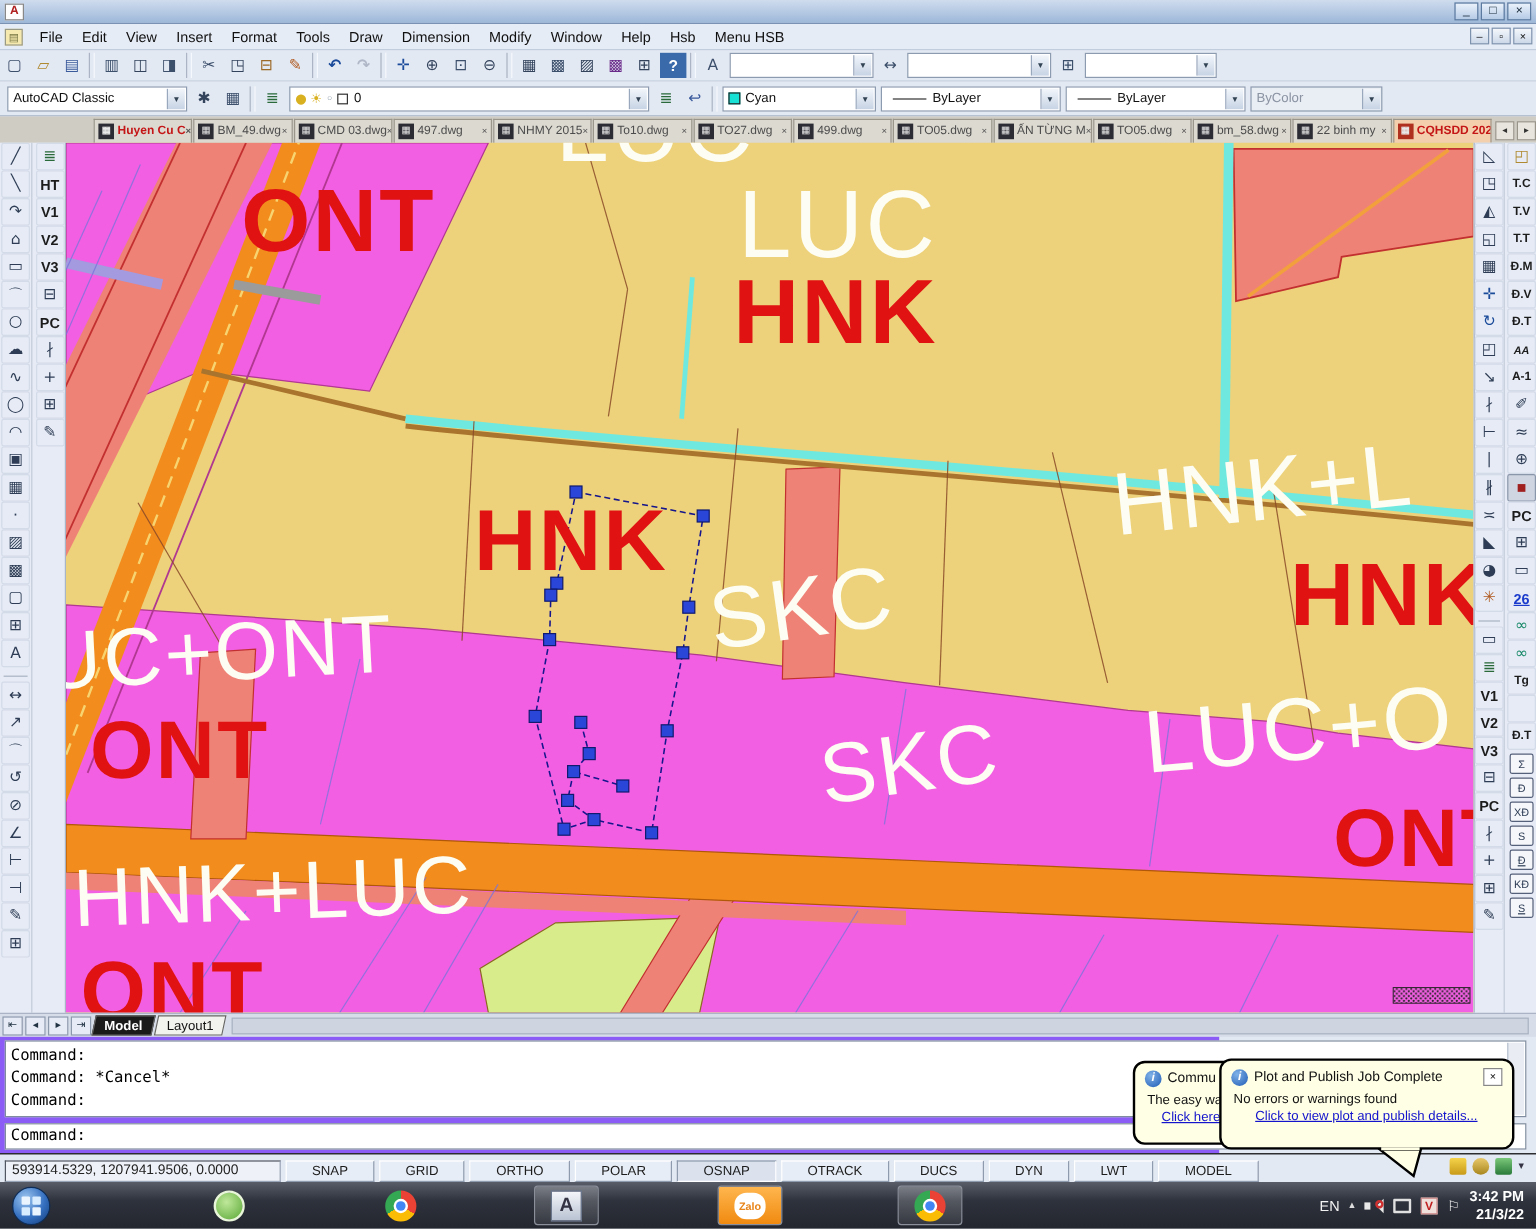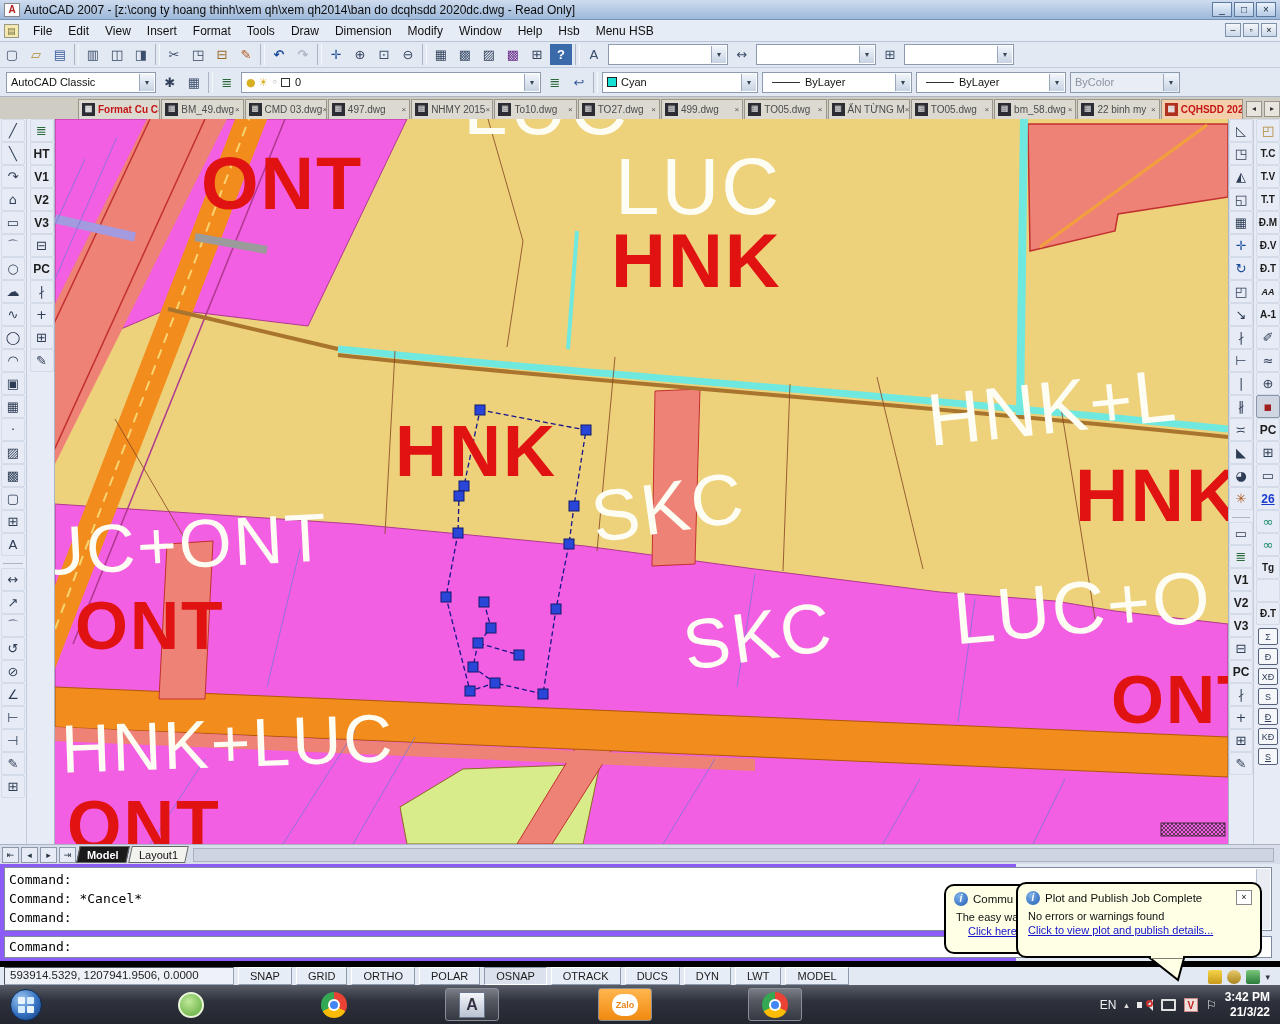--- a/index.html
+++ b/index.html
@@ -95,24 +95,24 @@
   .cmdhist{position:relative;width:1268px;height:64px;background:#fff;border:1px solid #7f8c9f;
     font-family:"DejaVu Sans Mono",monospace;font-size:13px;color:#000;padding:2px 4px;line-height:19px;}
   .cmdline{position:absolute;left:4px;bottom:3px;width:1268px;height:22px;background:#fff;
     border:1px solid #7f8c9f;font-family:"DejaVu Sans Mono",monospace;font-size:13px;color:#000;
     padding:2px 4px;}
   .cmdscroll{position:absolute;right:1px;top:1px;bottom:1px;width:14px;background:#e9edf3;
     border-left:1px solid #b7c0cf;}
 
   
   .statusbar{position:absolute;left:0;top:961px;width:1280px;height:24px;background:#e3e9f3;
-    border-top:6px solid #000000;display:flex;align-items:flex-end;}
+    border-top:1px solid #000000;display:flex;align-items:flex-end;}
   .coords{width:230px;height:18px;margin-left:4px;background:#eef1f7;border:1px solid #97a3b6;
     border-style:inset;font-size:11.5px;padding:1px 5px;color:#222;}
-  .toggle{height:18px;margin-left:4px;padding:1px 11px;font-size:11px;line-height:15px;color:#1c1c1c;
+  .toggle{height:18px;margin-left:4px;padding:1px 21px;font-size:11px;line-height:15px;color:#1c1c1c;
     background:#e7edf6;border:1px solid;border-color:#fff #8e9aad #8e9aad #fff;}
   .toggle.pressed{border-color:#8e9aad #fff #fff #8e9aad;background:#dbe2ee;}
   .traymini{position:absolute;right:10px;top:3px;display:flex;align-items:center;gap:5px;}
   .tmico{width:14px;height:14px;border-radius:2px;}
 
   
   .taskbar{position:absolute;left:0;top:985px;width:1280px;height:39px;
     background:linear-gradient(#585d68,#2e323c 40%,#23262e);}
   .orb{position:absolute;left:10px;top:4px;width:32px;height:32px;border-radius:50%;
     background:radial-gradient(circle at 35% 30%,#9cc6f0,#3570c0 55%,#123a78);
@@ -138,21 +138,20 @@
   .blink{color:#1414cc;text-decoration:underline;white-space:nowrap;}
   .btail{position:absolute;}
 </style>
 </head>
 <body>
 
 <div class="screen">
 
   <div class="titlebar">
     <div class="appico">A</div>
-    <div class="ttl">AutoCAD 2007 - [z:\cong ty hoang thinh\xem qh\xem qh2014\ban do dcqhsdd 2020dc.dwg - Read Only]</div>
     <div class="winbtns">
       <div class="winbtn">_</div>
       <div class="winbtn">□</div>
       <div class="winbtn">×</div>
     </div>
   </div>
 
   <div class="menubar">
     <div class="docico">▤</div>
     <div class="menu-item">File</div>
@@ -231,21 +230,21 @@
       <span class="icon" style="color:#d8b020;margin-right:3px">●</span>
       <span class="icon" style="color:#d8b020;margin-right:3px">☀</span>
       <span class="icon" style="color:#8a96a8;margin-right:3px">◦</span>
       <span style="width:9px;height:9px;border:1px solid #333;background:#fff;display:inline-block;margin-right:5px"></span>
       <span>0</span>
       <span class="arrow icon">▾</span>
     </div>
     <div class="tbtn icon" style="color:#2a6a3a">≣</div>
     <div class="tbtn icon" style="color:#3a5a9c">↩</div>
     <div class="tsep"></div>
-    <div class="combo" style="width:156px">
+    <div class="combo" style="width:128px">
       <span class="swatch"></span>
       <span>Cyan</span>
       <span class="arrow icon">▾</span>
     </div>
     <div class="combo" style="width:150px">
       <span class="ltline"></span>
       <span>ByLayer</span>
       <span class="arrow icon">▾</span>
     </div>
     <div class="combo" style="width:150px">
@@ -255,21 +254,21 @@
     </div>
     <div class="combo dis" style="width:110px">
       <span>ByColor</span>
       <span class="arrow icon">▾</span>
     </div>
   </div>
 
   <div class="tabsrow">
     <div class="dtab red" style="margin-left:78px">
         <span class="dwgico">▦</span>
-        <span>Format Cu C</span>
+        <span>Huyen Cu C</span>
         <span class="x">×</span>
       </div>
     <div class="dtab">
         <span class="dwgico">▦</span>
         <span>BM_49.dwg</span>
         <span class="x">×</span>
       </div>
     <div class="dtab">
         <span class="dwgico">▦</span>
         <span>CMD 03.dwg</span>
@@ -666,20 +665,20 @@
     <div class="bbody">The easy wa</div>
     <a class="blink" style="margin-left:14px">Click here.</a>
   </div>
   <div class="balloon" style="left:1016px;top:882px;width:246px;height:76px;">
     <div class="brow">
       <div class="binfo">i</div>
       <div class="btitle">Plot and Publish Job Complete</div>
       <div class="bclose">×</div>
     </div>
     <div class="bbody">No errors or warnings found</div>
-    <a class="blink" style="margin-left:2px">Click to view plot and publish details...</a>
+    <a class="blink" style="margin-left:20px">Click to view plot and publish details...</a>
     <svg class="btail" style="left:130px;top:72px" width="40" height="26">
       <polygon points="2,2 36,2 30,24" fill="#ffffe6" stroke="#000" stroke-width="2"></polygon>
       <line x1="3" y1="1" x2="35" y2="1" stroke="#ffffe6" stroke-width="3"></line>
     </svg>
   </div>
 
 </div>
 
 </body></html>

